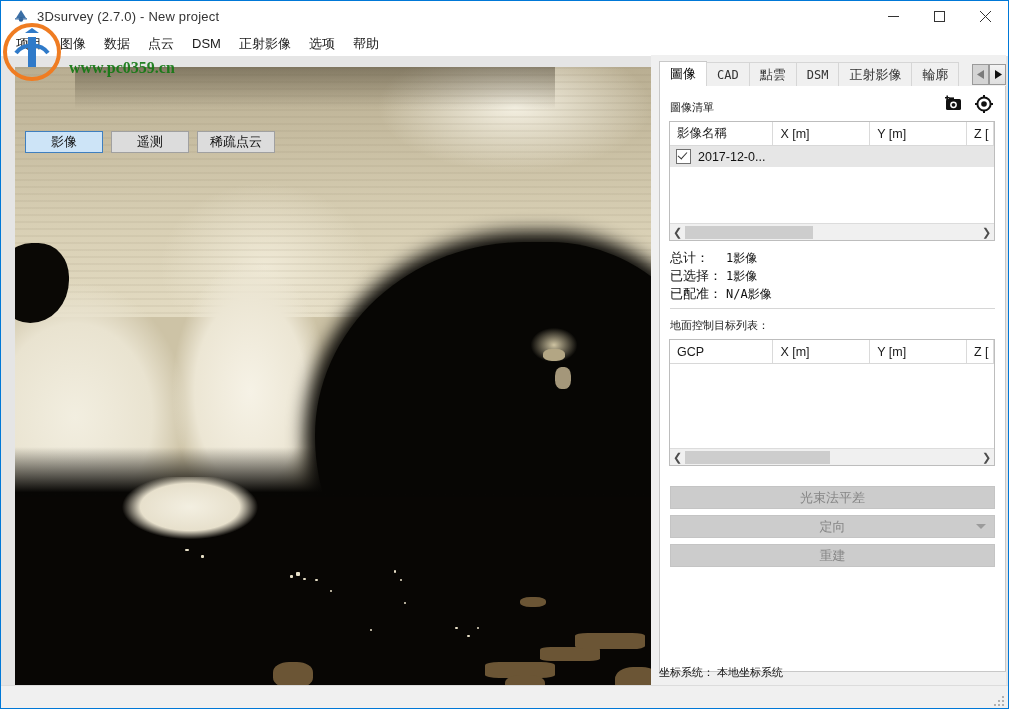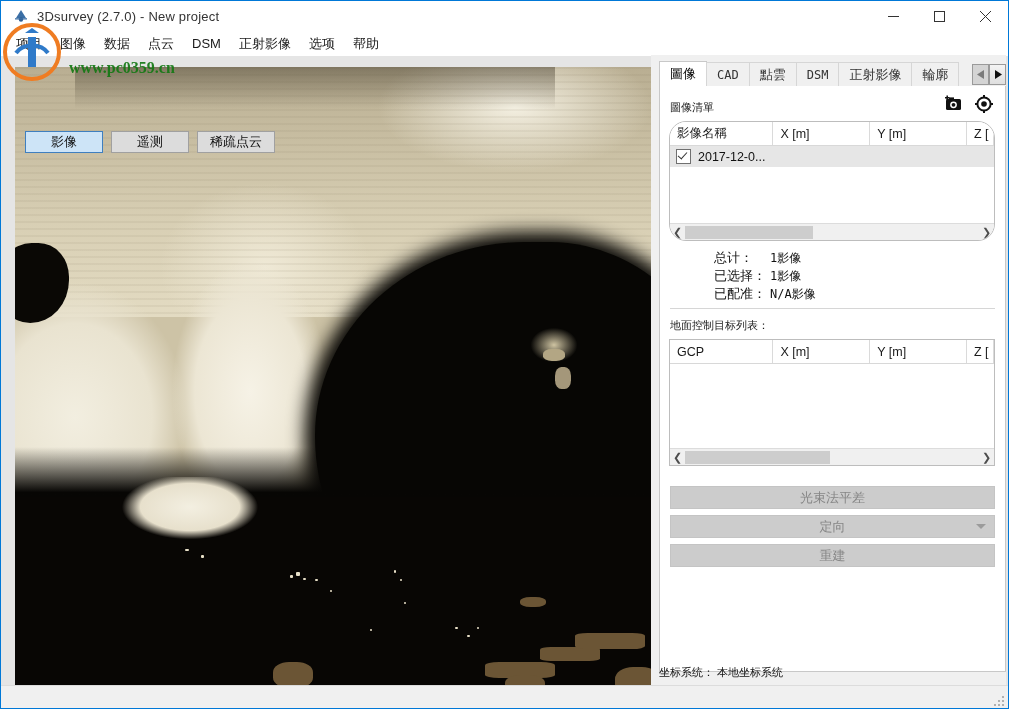--- a/index.html
+++ b/index.html
@@ -292,21 +292,21 @@
     width: 15px; height: 15px; flex: none;
     display: flex; align-items: center; justify-content: center;
     font-size: 11px; color: #4d4d4d; font-weight: bold;
   }
   .sc-track { flex: 1; height: 15px; position: relative; }
   .sc-thumb {
     position: absolute; left: 0; top: 1px;
     height: 13px; background: #cdcdcd;
   }
 
-  .stat-line { position: absolute; font-size: 13px; color: #111; white-space: nowrap; margin-left: 44px; }
+  .stat-line { position: absolute; font-size: 13px; color: #111; white-space: nowrap; }
   .stat-label { display: inline-block; width: 56px; }
   .stat-mono { font-family: "DejaVu Sans Mono", monospace; font-size: 12px; }
   .divider {
     position: absolute; height: 1px; background: #d6d6d6;
   }
 
   .pbtn {
     position: absolute;
     height: 23px; left: 10px; width: 325px;
     background: #cccccc;
@@ -501,21 +501,21 @@
         </span>
         <span class="icon-btn">
           <svg width="18" height="18" viewBox="0 0 18 18">
             <circle cx="9" cy="9" r="6.6" fill="none" stroke="#111" stroke-width="2"></circle>
             <circle cx="9" cy="9" r="2.8" fill="#111"></circle>
             <path d="M9 0 L9 3 M9 15 L9 18 M0 9 L3 9 M15 9 L18 9" stroke="#111" stroke-width="2"></path>
           </svg>
         </span>
       </div>
 
-      <div class="tablebox" style="left:9px; top:35px; width:326px; height:120px;border-radius:17px;">
+      <div class="tablebox" style="left:9px; top:35px; width:326px; height:120px;">
         <div class="thead">
           <div class="th" style="width:108px;">影像名稱</div>
           <div class="th" style="width:101px;">X [m]</div>
           <div class="th" style="width:101px;">Y [m]</div>
           <div class="th" style="width:28px;">Z [</div>
         </div>
         <div class="trow">
           <span class="chk"></span>
           <span>2017-12-0...</span>
         </div>

